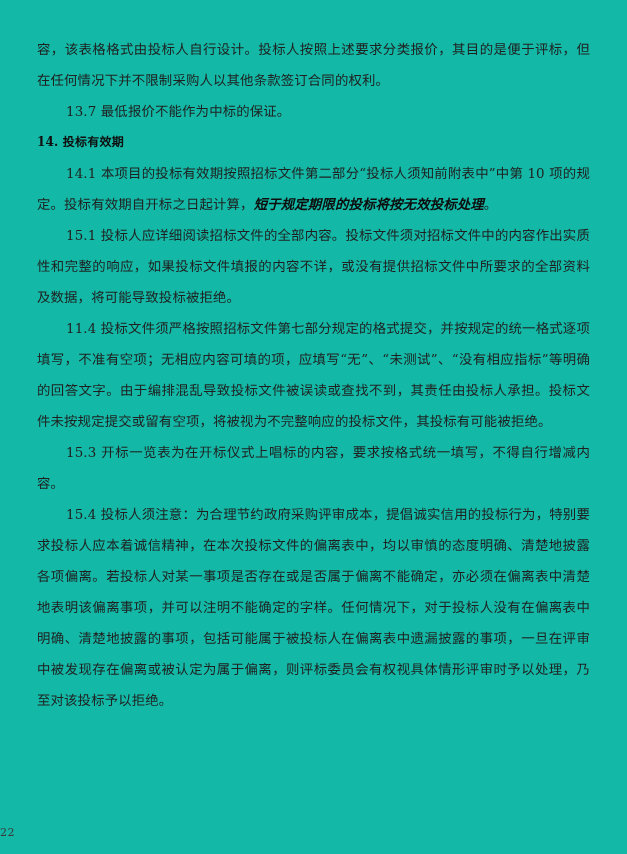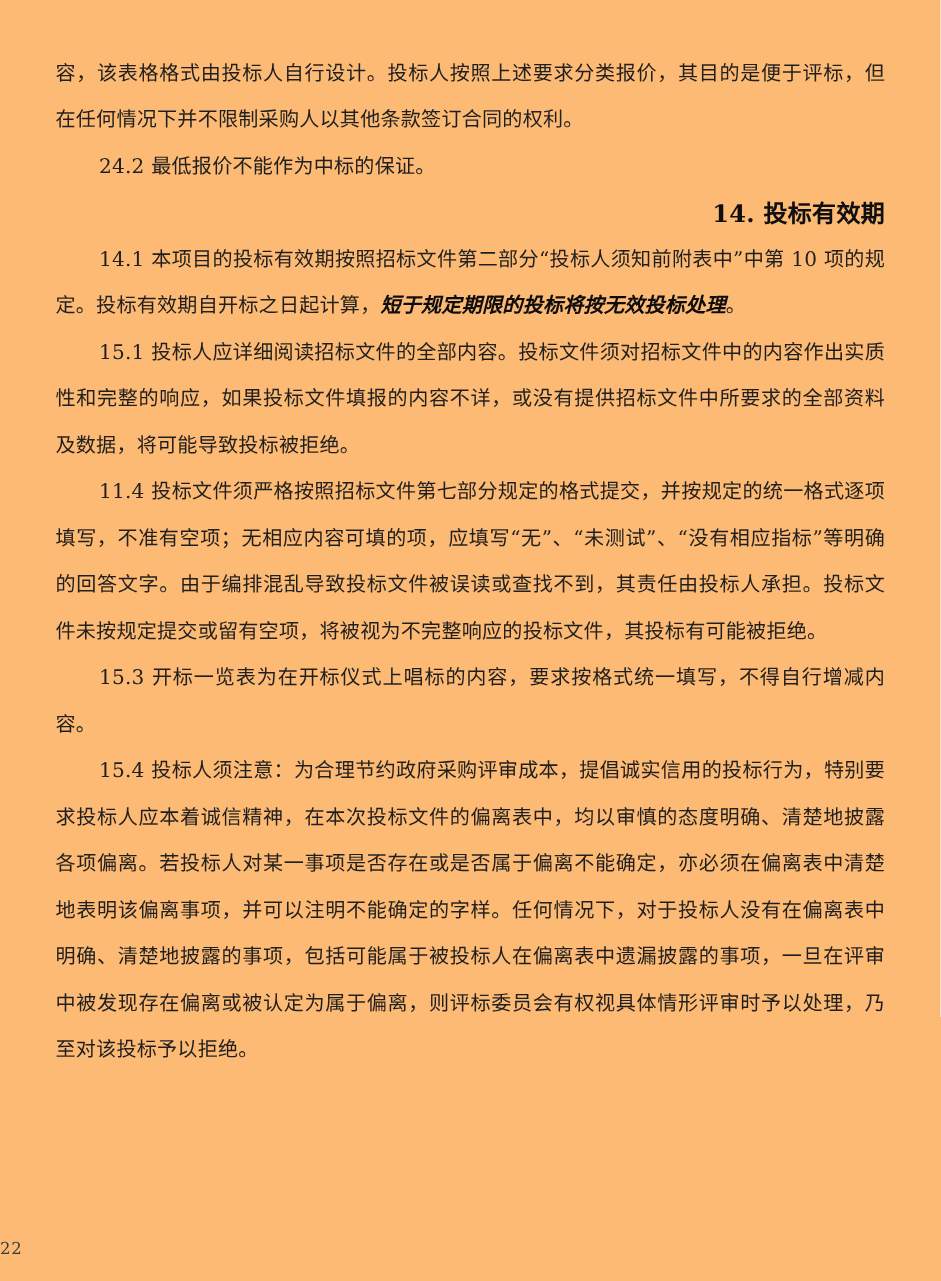--- a/index.html
+++ b/index.html
@@ -5,21 +5,21 @@
 <style>
   html, body {
     margin: 0;
     padding: 0;
     background: #ffffff;
   }
   .page {
     position: relative;
     width: 627px;
     height: 854px;
-    background: #fdba74;
+    background: #14b8a6;
     margin: 0 auto;
     overflow: hidden;
     font-family: "DejaVu Serif", "Liberation Serif", serif;
     color: #1b1b1b;
     box-sizing: border-box;
   }
   .body-area {
     position: absolute;
     left: 37px;
     top: 34px;
@@ -34,26 +34,26 @@
     text-align-last: left;
     letter-spacing: 0.15px;
     word-break: break-all;
     color: #1f1f1f;
   }
   p.indent {
     text-indent: 29px;
   }
   h2.section {
     margin: 0;
-    font-size: 16px;
+    font-size: 12px;
     line-height: 31px;
     font-weight: bold;
     letter-spacing: 0.2px;
     color: #0f0f0f;
-    text-align: right;
+    text-align: left;
   }
   .bold-inline {
     font-weight: bold;
     color: #0d0d0d;
     font-style: italic;
   }
   .page-number {
     position: absolute;
     left: 0;
     top: 826px;
@@ -66,21 +66,21 @@
   }
 </style>
 </head>
 <body>
 
 <div class="page">
   <div class="body-area">
 
     <p class="para">容，该表格格式由投标人自行设计。投标人按照上述要求分类报价，其目的是便于评标，但在任何情况下并不限制采购人以其他条款签订合同的权利。</p>
 
-    <p class="para indent">24.2 最低报价不能作为中标的保证。</p>
+    <p class="para indent">13.7 最低报价不能作为中标的保证。</p>
 
     <h2 class="section">14. 投标有效期</h2>
 
     <p class="para indent"><span>14.1 本项目的投标有效期按照招标文件第二部分“投标人须知前附表中”中第 10 项的规定。投标有效期自开标之日起计算，</span><span class="bold-inline">短于规定期限的投标将按无效投标处理</span><span>。</span></p>
 
 
 
     <p class="para indent">15.1 投标人应详细阅读招标文件的全部内容。投标文件须对招标文件中的内容作出实质性和完整的响应，如果投标文件填报的内容不详，或没有提供招标文件中所要求的全部资料及数据，将可能导致投标被拒绝。</p>
 
     <p class="para indent">11.4 投标文件须严格按照招标文件第七部分规定的格式提交，并按规定的统一格式逐项填写，不准有空项；无相应内容可填的项，应填写“无”、“未测试”、“没有相应指标”等明确的回答文字。由于编排混乱导致投标文件被误读或查找不到，其责任由投标人承担。投标文件未按规定提交或留有空项，将被视为不完整响应的投标文件，其投标有可能被拒绝。</p>

